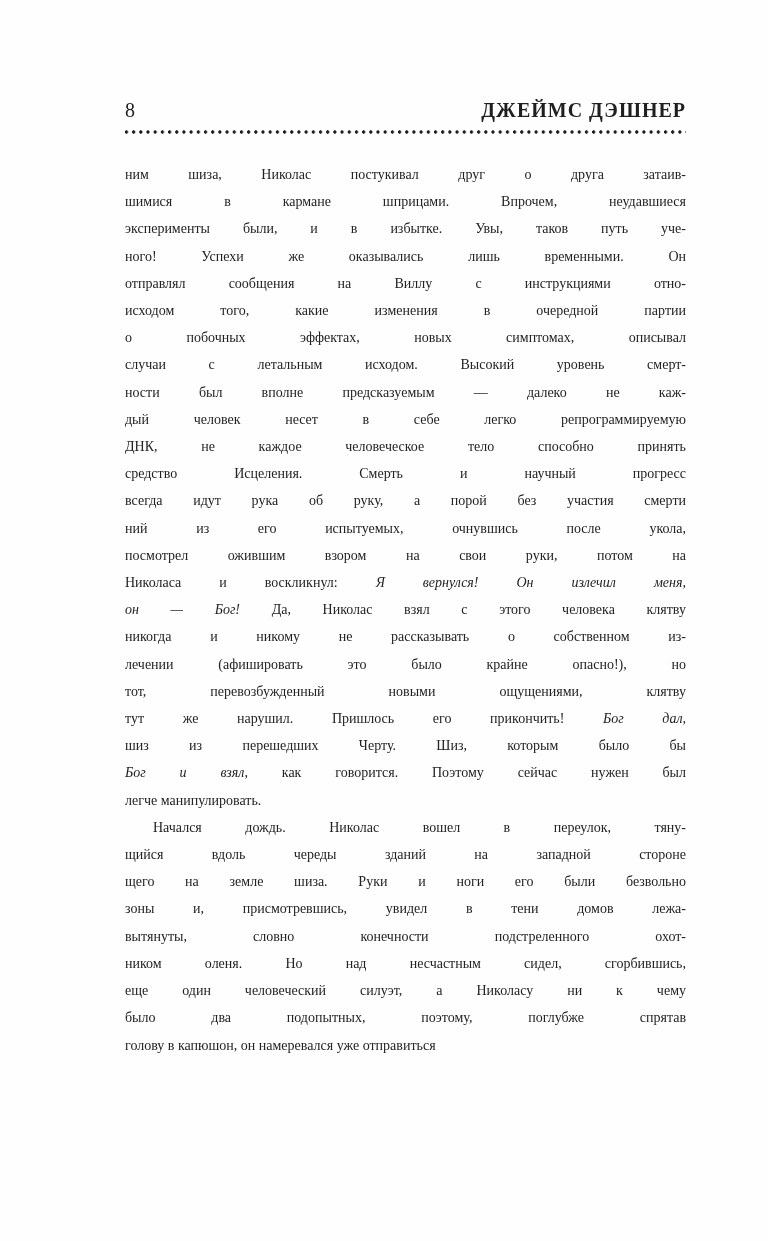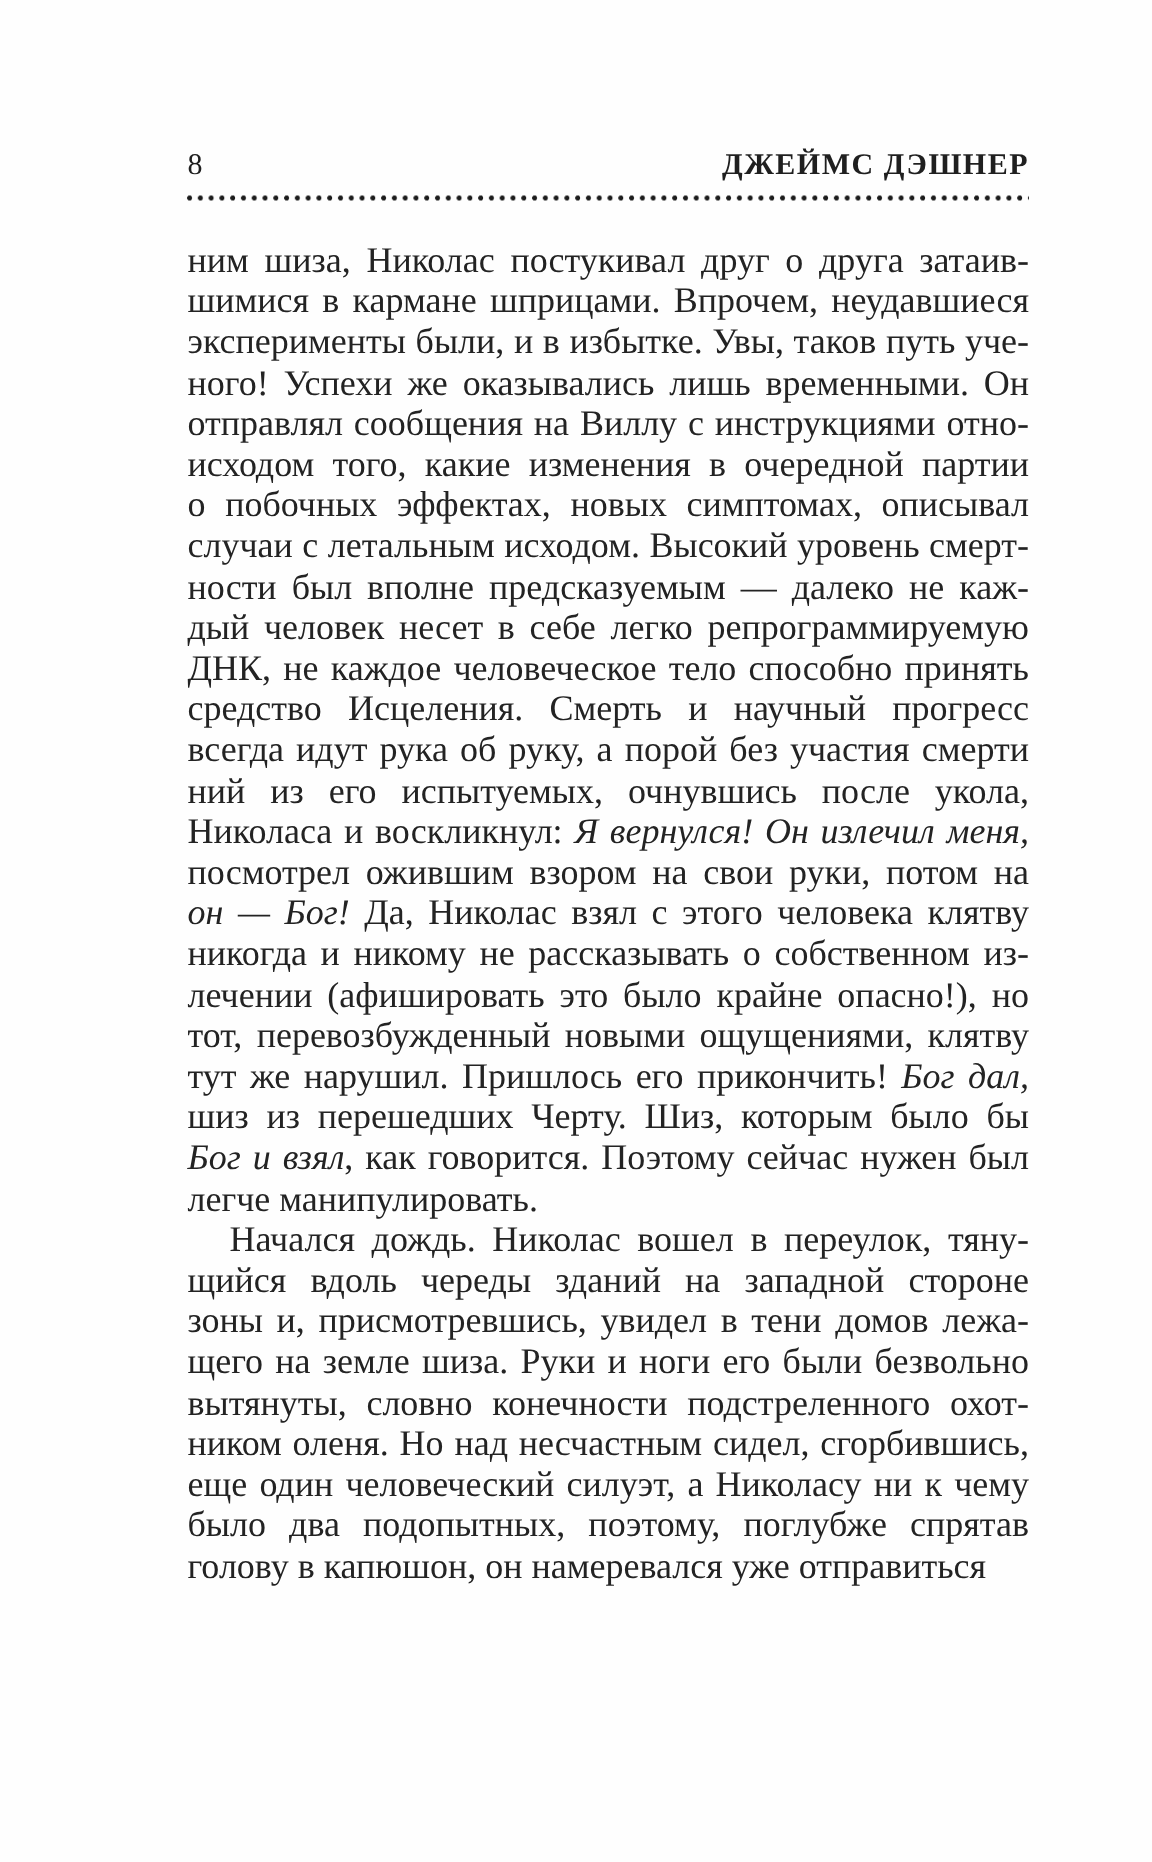--- a/index.html
+++ b/index.html
@@ -40,21 +40,21 @@
     height: 6px;
     background-image: radial-gradient(circle at 2.4px 3px, #1c1c1c 1.45px, rgba(0,0,0,0) 1.9px);
     background-size: 7.2px 6px;
     background-repeat: repeat-x;
   }
   .body-text {
     position: absolute;
     top: 161px;
     left: 125px;
     width: 561px;
-    font-size: 24px;
+    font-size: 14px;
     line-height: 27.2px;
     color: #232323;
   }
   .line {
     text-align: justify;
     text-align-last: justify;
     hyphens: none;
     white-space: normal;
   }
   .line.flush {
@@ -84,33 +84,33 @@
       <div class="line"><span>отправлял сообщения на Виллу с инструкциями отно-</span></div>
       <div class="line"><span>исходом того, какие изменения в очередной партии</span></div>
       <div class="line"><span>о побочных эффектах, новых симптомах, описывал</span></div>
       <div class="line"><span>случаи с летальным исходом. Высокий уровень смерт-</span></div>
       <div class="line"><span>ности был вполне предсказуемым — далеко не каж-</span></div>
       <div class="line"><span>дый человек несет в себе легко репрограммируемую</span></div>
       <div class="line"><span>ДНК, не каждое человеческое тело способно принять</span></div>
       <div class="line"><span>средство Исцеления. Смерть и научный прогресс</span></div>
       <div class="line"><span>всегда идут рука об руку, а порой без участия смерти</span></div>
       <div class="line"><span>ний из его испытуемых, очнувшись после укола,</span></div>
+      <div class="line"><span>посмотрел ожившим взором на свои руки, потом на</span></div>
       <div class="line"><span>Николаса и воскликнул: </span><span class="it">Я вернулся! Он излечил меня,</span></div>
-      <div class="line"><span>посмотрел ожившим взором на свои руки, потом на</span></div>
       <div class="line"><span class="it">он — Бог!</span><span> Да, Николас взял с этого человека клятву</span></div>
       <div class="line"><span>никогда и никому не рассказывать о собственном из-</span></div>
       <div class="line"><span>лечении (афишировать это было крайне опасно!), но</span></div>
       <div class="line"><span>тот, перевозбужденный новыми ощущениями, клятву</span></div>
       <div class="line"><span>тут же нарушил. Пришлось его прикончить! </span><span class="it">Бог дал,</span></div>
       <div class="line"><span>шиз из перешедших Черту. Шиз, которым было бы</span></div>
       <div class="line"><span class="it">Бог и взял</span><span>, как говорится. Поэтому сейчас нужен был</span></div>
       <div class="line flush"><span>легче манипулировать.</span></div>
       <div class="line indent"><span>Начался дождь. Николас вошел в переулок, тяну-</span></div>
       <div class="line"><span>щийся вдоль череды зданий на западной стороне</span></div>
+      <div class="line"><span>щего на земле шиза. Руки и ноги его были безвольно</span></div>
       <div class="line"><span>зоны и, присмотревшись, увидел в тени домов лежа-</span></div>
-      <div class="line"><span>щего на земле шиза. Руки и ноги его были безвольно</span></div>
       <div class="line"><span>вытянуты, словно конечности подстреленного охот-</span></div>
       <div class="line"><span>ником оленя. Но над несчастным сидел, сгорбившись,</span></div>
       <div class="line"><span>еще один человеческий силуэт, а Николасу ни к чему</span></div>
       <div class="line"><span>было два подопытных, поэтому, поглубже спрятав</span></div>
       <div class="line flush"><span>голову в капюшон, он намеревался уже отправиться</span></div>
     </div>
 </div>
 
 </body></html>

